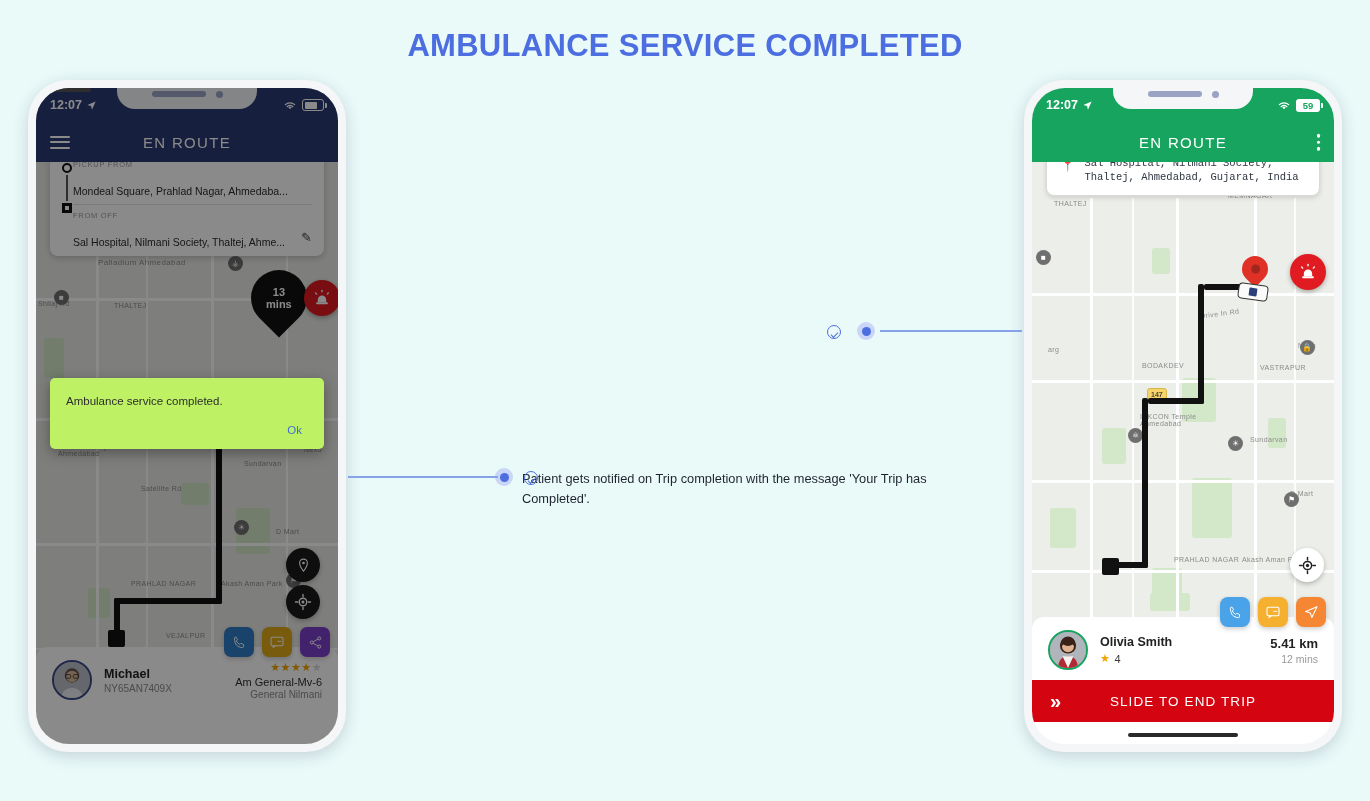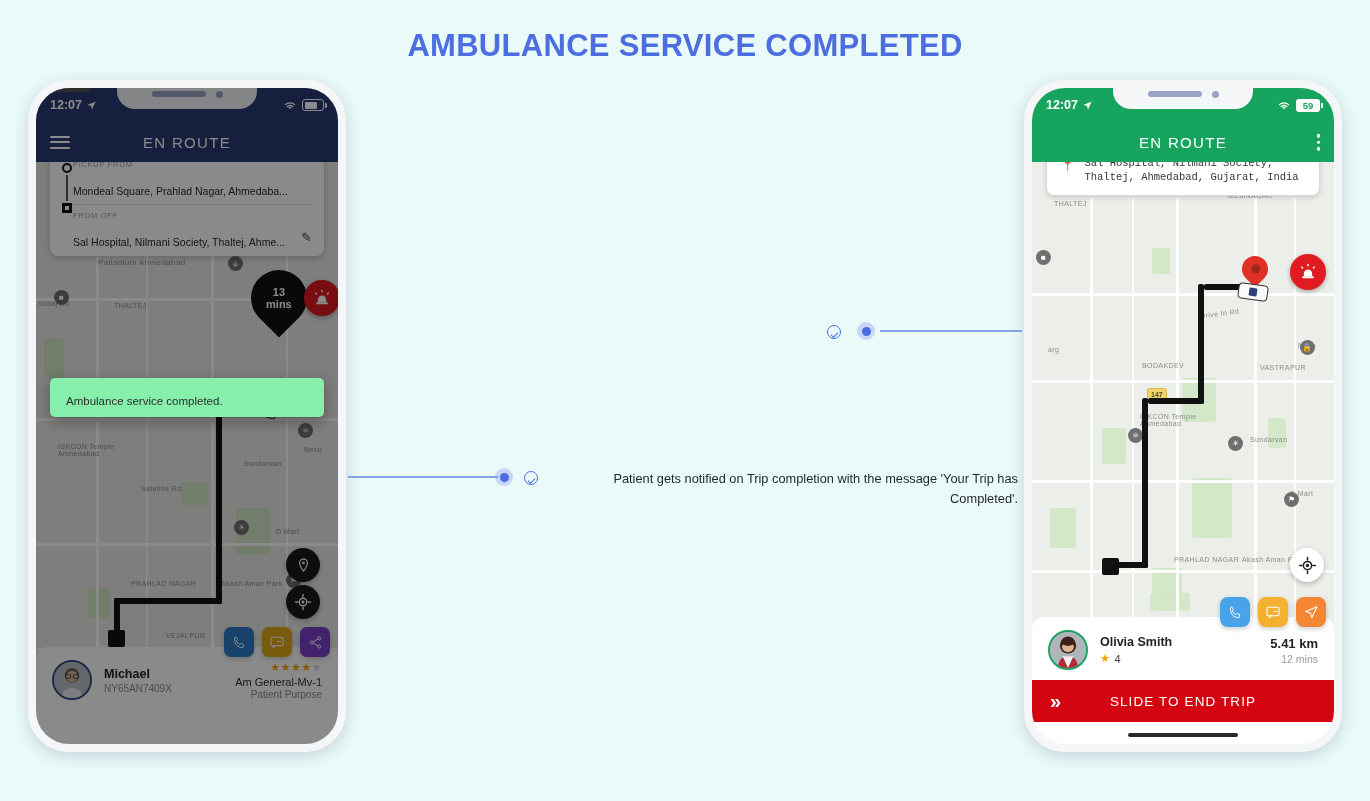--- a/index.html
+++ b/index.html
@@ -223,31 +223,31 @@
   .home-ind {
     position:absolute; left:50%; transform:translateX(-50%); bottom:7px;
     width:110px; height:4px; border-radius:2px; background:#2a2a2a; z-index:6;
   }
   .home-ind.dim { background:#555; }
 
   
   .dim { position:absolute; inset:0; background:rgba(0,0,0,.46); z-index:8; }
   .dialog {
     position:absolute; left:14px; right:14px; top:290px;
-    background:#86efac; border-radius:5px; padding:17px 16px 10px;
+    background:#bef264; border-radius:5px; padding:17px 16px 10px;
     box-shadow:0 4px 14px rgba(0,0,0,.35); z-index:9;
   }
   .dialog-msg { font-size:11.5px; color:#2d2d2d; }
   .dialog-actions { text-align:right; margin-top:13px; }
   .dialog-ok { color:#3f6fd8; font-size:11.5px; padding:3px 6px; display:inline-block;}
 
   
   .anno { position:absolute; font-size:12.8px; color:#1f2430; line-height:20px; }
   #anno-1 { left:388px; top:322px; width:440px; text-align:right; }
-  #anno-2 { left:563px; top:469px; width:455px; text-align:right; }
+  #anno-2 { left:522px; top:469px; width:455px; text-align:left; }
   .chk {
     position:absolute; width:14px; height:14px; border:1.6px solid #4c6ee0;
     border-radius:50%;
   }
   .chk::after{
     content:''; position:absolute; left:3px; top:5.5px; width:6px; height:3px;
     border-left:1.6px solid #4c6ee0; border-bottom:1.6px solid #4c6ee0;
     transform:rotate(-45deg);
   }
   #chk-1 { left:827px; top:325px; }
@@ -437,31 +437,34 @@
               <rect x="21.5" y="14" width="5.5" height="4" rx="1" fill="none" stroke="#3a3a3a" stroke-width="1"></rect>
               <path d="M8 40c1-8 6-11 12-11s11 3 12 11z" fill="#e7e9ee"></path>
             </svg>
           </div>
           <div>
             <div class="drv-name">Michael</div>
             <div class="drv-sub">NY65AN7409X</div>
           </div>
           <div class="drv-right">
             <div class="stars">★★★★<span class="off">★</span></div>
-            <div class="veh">Am General-Mv-1</div>
-            <div class="veh2">Patient Purpose</div>
+            <div class="veh">Am General-Mv-6</div>
+            <div class="veh2">General Nilmani</div>
           </div>
         </div>
         <div style="height:34px;"></div>
       </div>
       <div class="home-ind dim"></div>
 
       <div class="dim"></div>
       <div class="dialog">
         <div class="dialog-msg">Ambulance service completed.</div>
+        <div class="dialog-actions">
+          <span class="dialog-ok">Ok</span>
+        </div>
       </div>
 
     </div>
   </div>
 
   <div class="phone" id="phone-right">
     <div class="phone-inner">
 
       <div class="map" style="top:0;">
         <div class="map-bg" style="background:#eceee9;">

